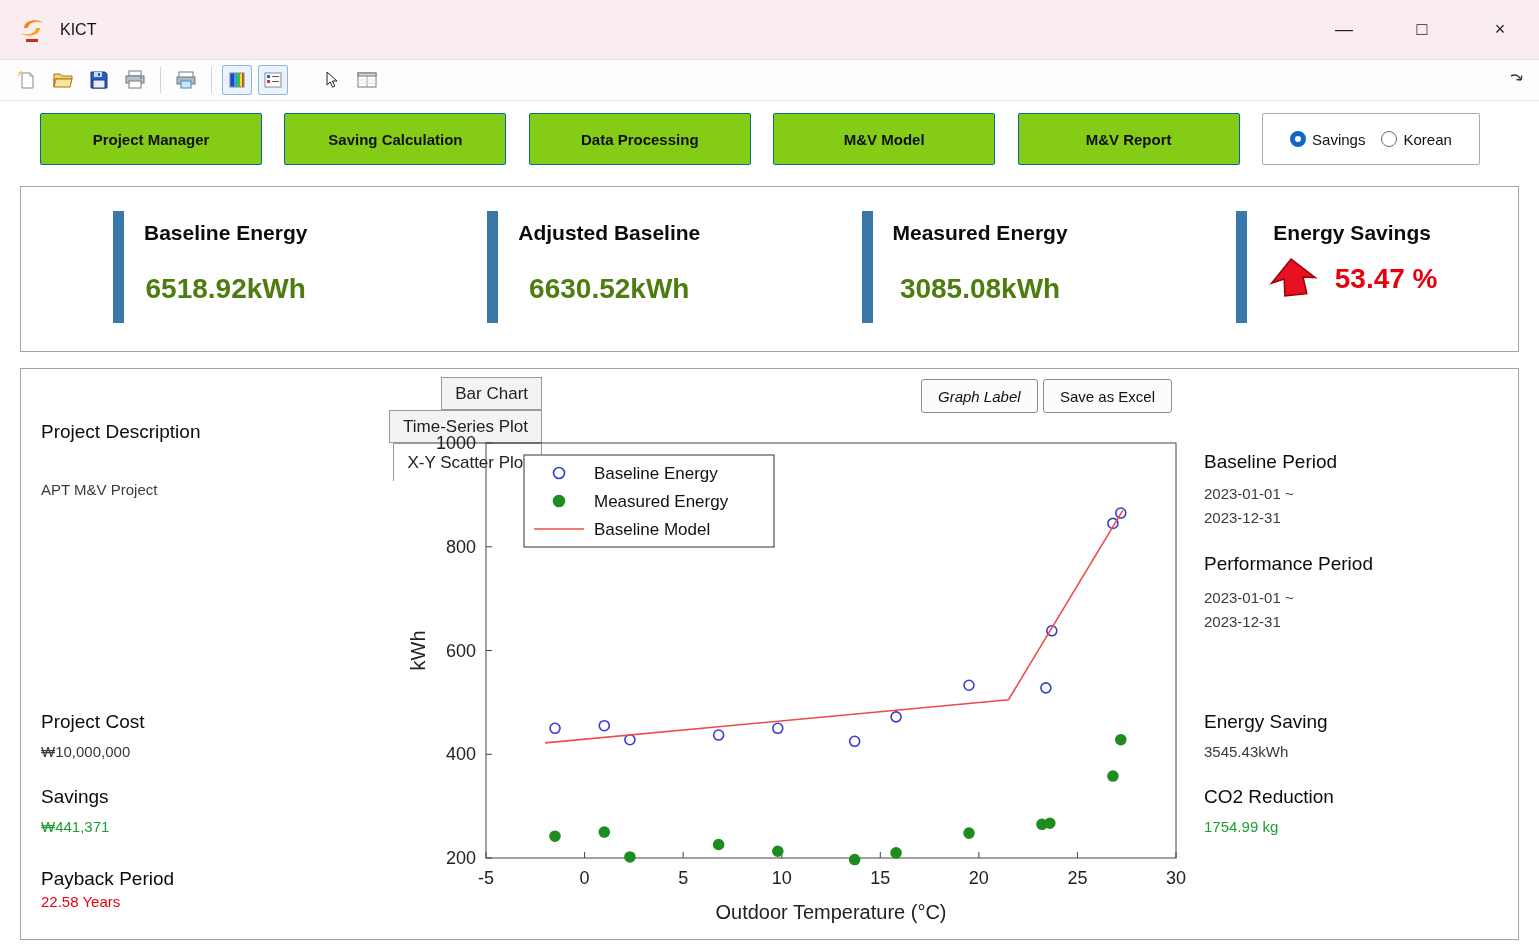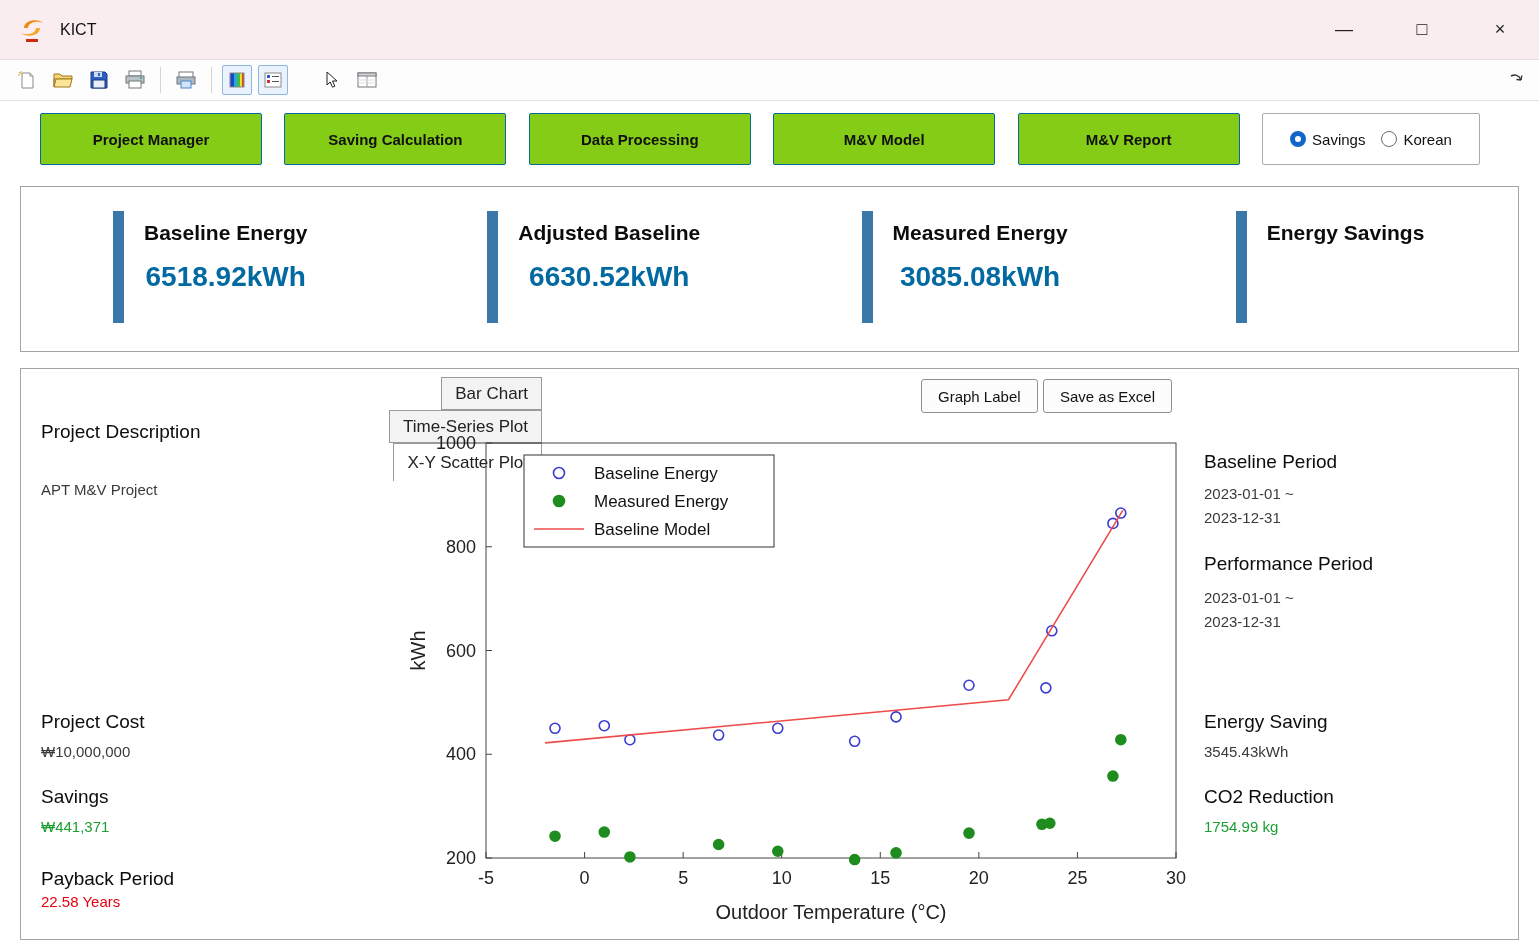--- a/index.html
+++ b/index.html
@@ -56,21 +56,21 @@
   .radio.selected { border: 5px solid #1266c8; }
 
   
   .metrics-panel {
     position: absolute; top: 186px; left: 20px; width: 1499px; height: 166px;
     border: 1px solid #a5a5a5; display: flex; align-items: center; background: #fff;
   }
   .metric { flex: 1; display: flex; padding-left: 92px; gap: 20px; height: 116px; }
   .metric-bar { width: 11px; height: 112px; background: #3a78aa; flex: none; }
   .metric-label { font-size: 21px; font-weight: 700; color: #0c0c0c; margin-top: 10px; }
-  .metric-value { font-size: 28px; font-weight: 700; color: #0369a1; margin-top: 16px; }
+  .metric-value { font-size: 28px; font-weight: 700; color: #4d7c0f; margin-top: 28px; }
   .metric-value.red { color: #e8000d; margin-top: 0; }
   .value-row { display: flex; align-items: center; gap: 16px; margin-top: 12px; }
 
   
   .main-panel {
     position: absolute; top: 368px; left: 20px; width: 1499px; height: 572px;
     border: 1px solid #a5a5a5; background: #fff;
   }
   .sec-title { position: absolute; font-size: 19px; font-weight: 400; color: #0c0c0c; }
   .sec-value { position: absolute; font-size: 15px; color: #3a3a3a; }
@@ -84,21 +84,21 @@
     display: flex; align-items: center; background: #f3f3f3;
     border: 1px solid #9a9a9a; margin-right: 2px; cursor: default;
   }
   .tab.active { height: 38px; background: #fff; border-bottom: none; }
 
   .chart-btn {
     position: absolute; top: 10px; height: 34px; padding: 0 16px;
     border: 1px solid #8f8f8f; border-radius: 3px; background: #fcfcfc;
     font-size: 15px; color: #111; display: flex; align-items: center; cursor: default;
   }
-  #graph-label-btn { left: 900px; }
+  #graph-label-btn { left: 900px; font-style: italic; }
   #save-excel-btn { left: 1022px; }
 
   .chart-wrap { position: absolute; left: 360px; top: 44px; width: 810px; height: 520px; }
   svg text { font-family: "Liberation Sans", sans-serif; }
 </style>
 </head>
 <body>
 
 <div class="window">
 
@@ -236,20 +236,28 @@
       <div class="metric-bar"></div>
       <div>
         <div class="metric-label">Measured Energy</div>
         <div class="metric-value">3085.08kWh</div>
       </div>
     </div>
     <div class="metric">
       <div class="metric-bar"></div>
       <div>
         <div class="metric-label">Energy Savings</div>
+        <div class="value-row">
+          <span>
+            <svg width="52" height="40" viewBox="0 0 52 40">
+                <path d="M26 2 L48 23 L36 21 L38 38 L16 38 L17 21 L4 24 Z" fill="#e81123" stroke="#990000" stroke-width="1.5" transform="rotate(-6 26 20)"></path>
+              </svg>
+          </span>
+          <span class="metric-value red">53.47 %</span>
+        </div>
       </div>
     </div>
   </div>
 
   <div class="main-panel">
 
     <div class="sec-title" style="left:20px; top:52px;">Project Description</div>
     <div class="sec-value" style="left:20px; top:112px;">APT M&amp;V Project</div>
 
     <div class="sec-title" style="left:20px; top:342px;">Project Cost</div>

